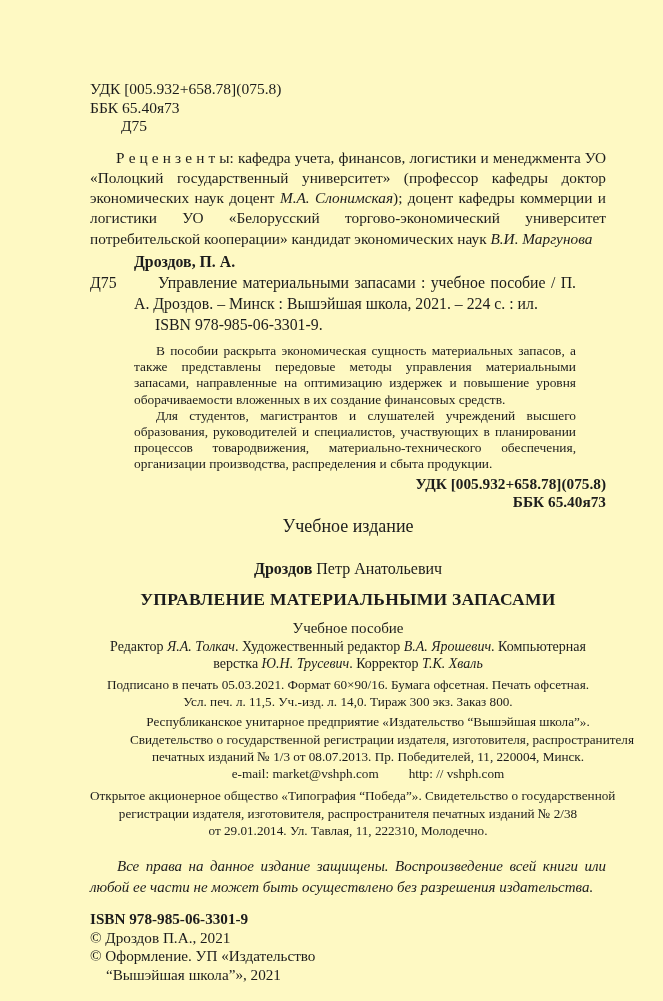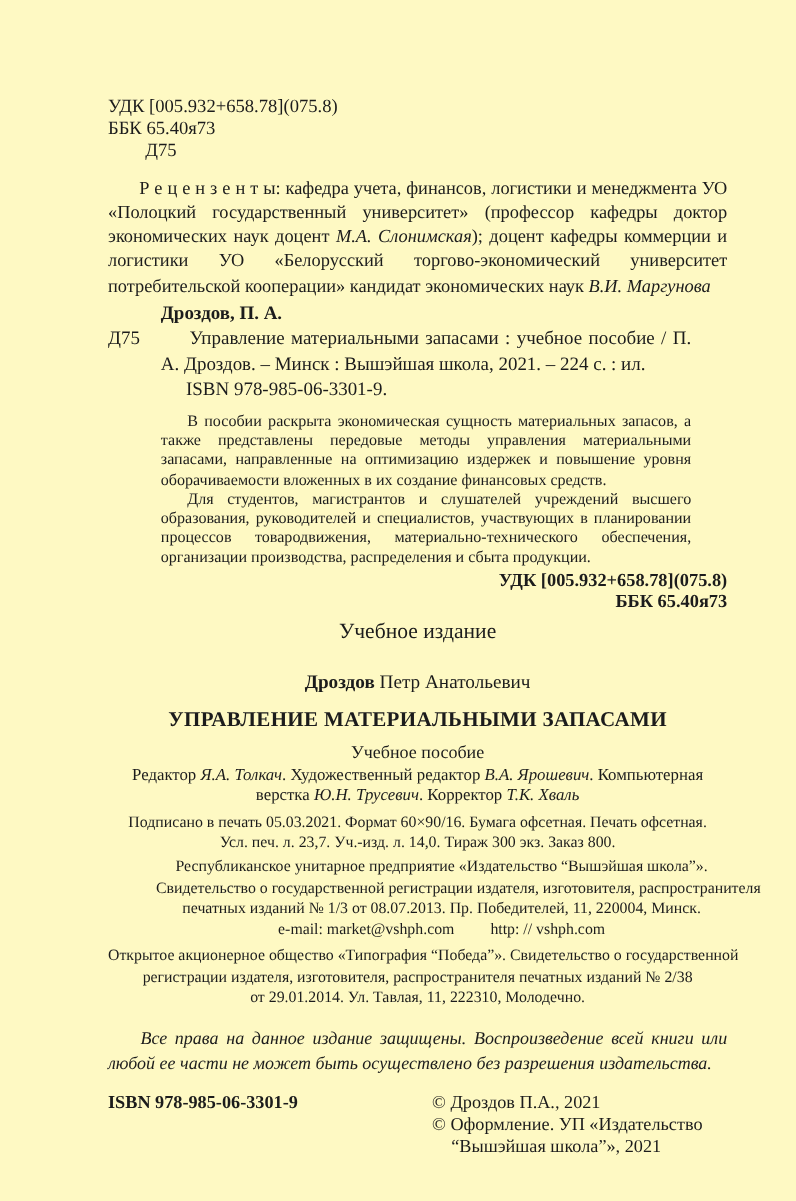--- a/index.html
+++ b/index.html
@@ -81,21 +81,21 @@
     margin-top:17px;
     font-size:15px; line-height:21px;
     font-style:italic;
     text-align:justify; text-indent:27px;
   }
 
   
   .bottom-row {
     margin-top:12px;
     display:flex; justify-content:space-between; align-items:flex-start;
-    font-size:15.2px; line-height:18.5px;
+    font-size:15.2px; line-height:18.5px;flex-direction:column;
   }
   .isbn-bottom { font-weight:bold; }
   .copyrights { width:246px; }
   .copyrights .cr-indent { padding-left:16px; }
 </style>
 </head>
 <body>
 
 <div class="page">
 
@@ -129,21 +129,21 @@
   <div class="center author-line"><b>Дроздов</b><span> Петр Анатольевич</span></div>
 
   <div class="center book-title">УПРАВЛЕНИЕ МАТЕРИАЛЬНЫМИ ЗАПАСАМИ</div>
 
   <div class="center subtitle">Учебное пособие</div>
 
   <p class="staff"><span>Редактор </span><span class="it">Я.А. Толкач</span><span>. Художественный редактор </span><span class="it">В.А. Ярошевич</span><span>. Компьютерная верстка </span><span class="it">Ю.Н. Трусевич</span><span>. Корректор </span><span class="it">Т.К. Хваль</span></p>
 
   <div class="colophon">
     <div>Подписано в печать 05.03.2021. Формат 60×90/16. Бумага офсетная. Печать офсетная.</div>
-    <div>Усл. печ. л. 23,7. Уч.-изд. л. 14,0. Тираж 300 экз. Заказ 800.</div>
+    <div>Усл. печ. л. 11,5. Уч.-изд. л. 14,0. Тираж 300 экз. Заказ 800.</div>
   </div>
 
   <div class="colophon publisher">
     <div>Республиканское унитарное предприятие «Издательство “Вышэйшая школа”».</div>
     <div>Свидетельство о государственной регистрации издателя, изготовителя, распространителя</div>
     <div>печатных изданий № 1/3 от 08.07.2013. Пр. Победителей, 11, 220004, Минск.</div>
     <div class="contact-row">
       <span>e-mail: market@vshph.com</span>
       <span>http: // vshph.com</span>
     </div>

